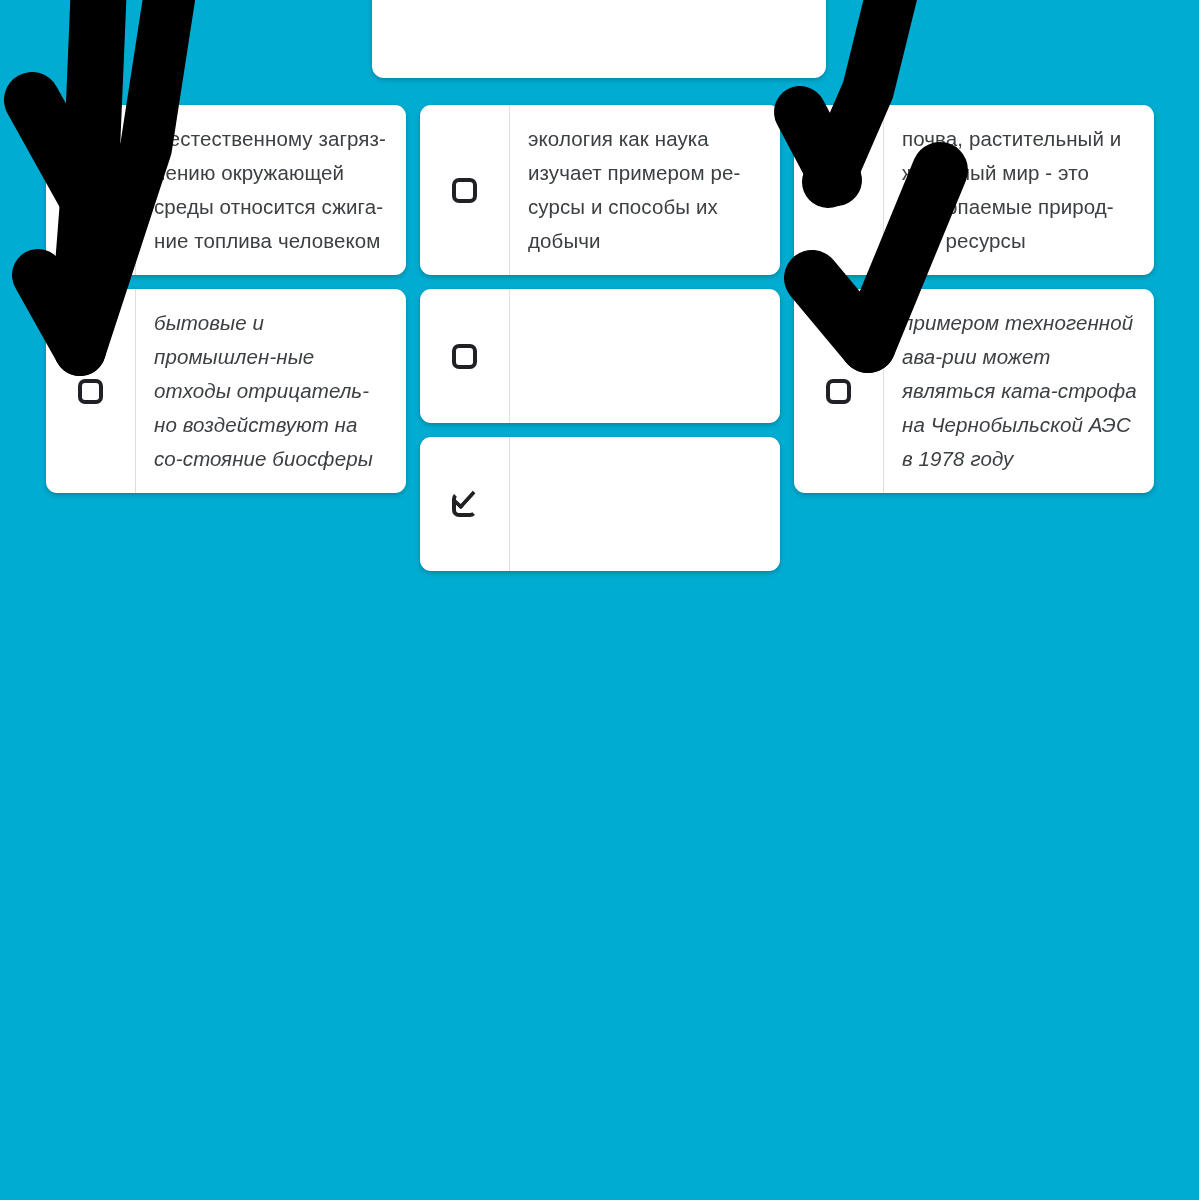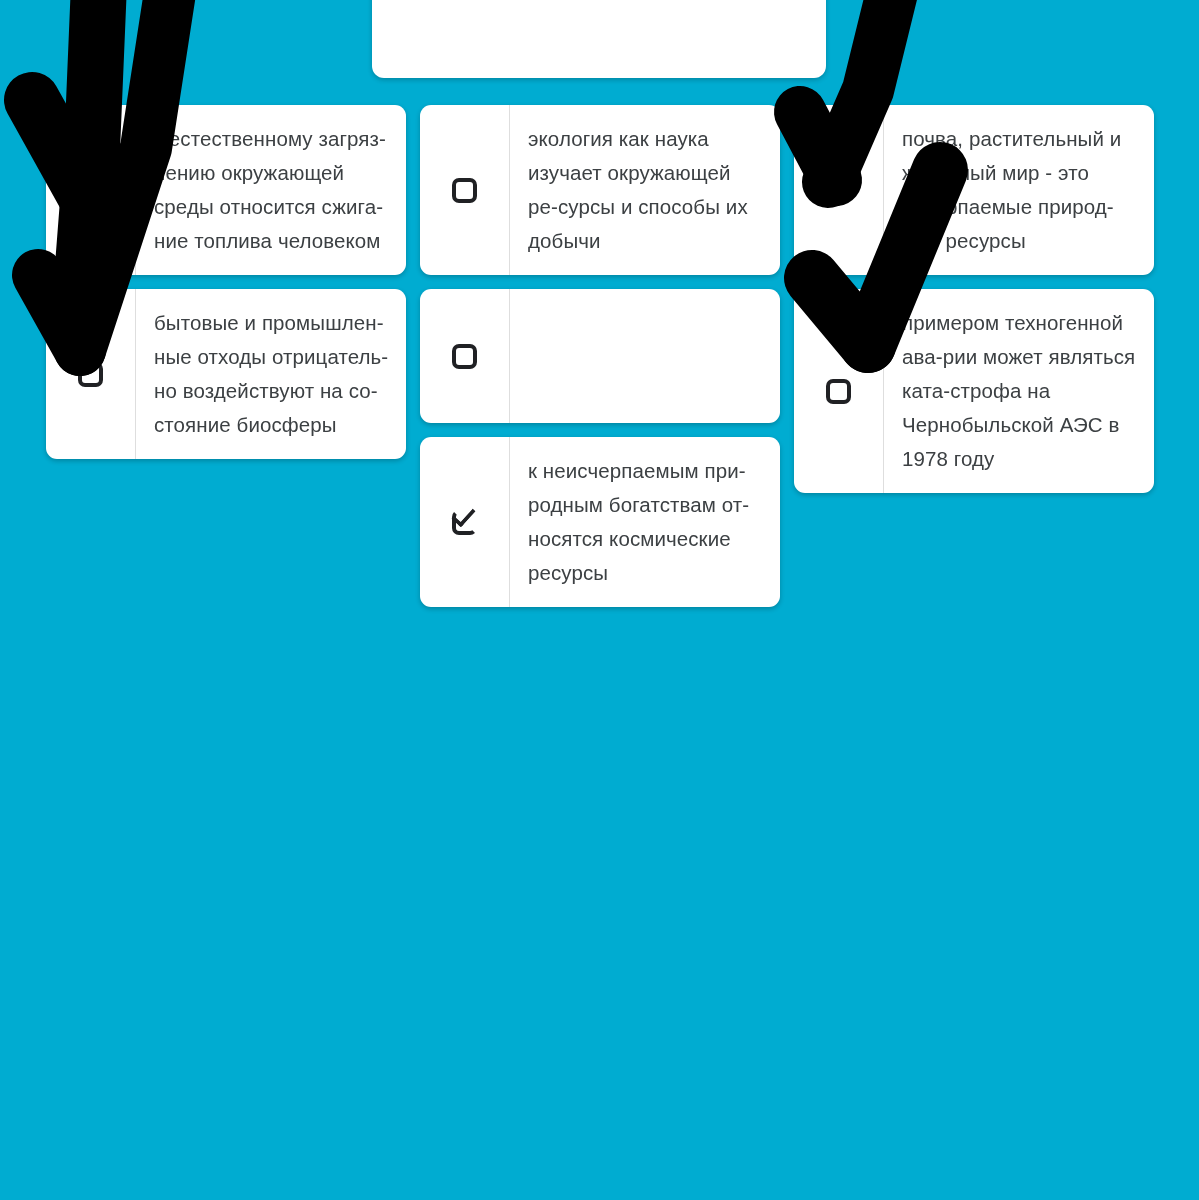--- a/index.html
+++ b/index.html
@@ -58,21 +58,21 @@
   .answer-card {
     position: relative;
     background: #ffffff;
     border-radius: 11px;
     box-shadow: 0 2px 5px rgba(0,0,0,0.23);
     display: flex;
     align-items: stretch;
     min-height: 134px;
     margin-bottom: 14px;
   }
-  .answer-card:last-child { margin-bottom: 2px; }
+  .answer-card:last-child { margin-bottom: 2px; font-style: italic; }
 
   .cb-cell {
     width: 90px;
     min-width: 90px;
     display: flex;
     align-items: center;
     justify-content: center;
     border-right: 1px solid #dedede;
   }
 
@@ -175,42 +175,39 @@
       <div class="col">
 
         <div class="answer-card">
           <div class="cb-cell">
             <div class="checkbox">
               <span class="box"></span>
 
             </div>
           </div>
           <div class="text-cell">
-            <div class="answer-text">экология как наука изучает окружающей ре-сурсы и способы их добычи</div>
+            <div class="answer-text">экология как наука изучает примером ре-сурсы и способы их добычи</div>
           </div>
         </div>
 
         <div class="answer-card">
           <div class="cb-cell">
             <div class="checkbox">
               <span class="box"></span>
 
             </div>
           </div>
         </div>
 
         <div class="answer-card">
           <div class="cb-cell">
             <div class="checkbox checked">
               <span class="box"></span>
               <span class="tick"></span>
             </div>
-          </div>
-          <div class="text-cell">
-            <div class="answer-text">к неисчерпаемым при-родным богатствам от-носятся космические ресурсы</div>
           </div>
         </div>
 
       </div>
 
       <div class="col">
 
         <div class="answer-card">
           <div class="cb-cell">
             <div class="checkbox">

